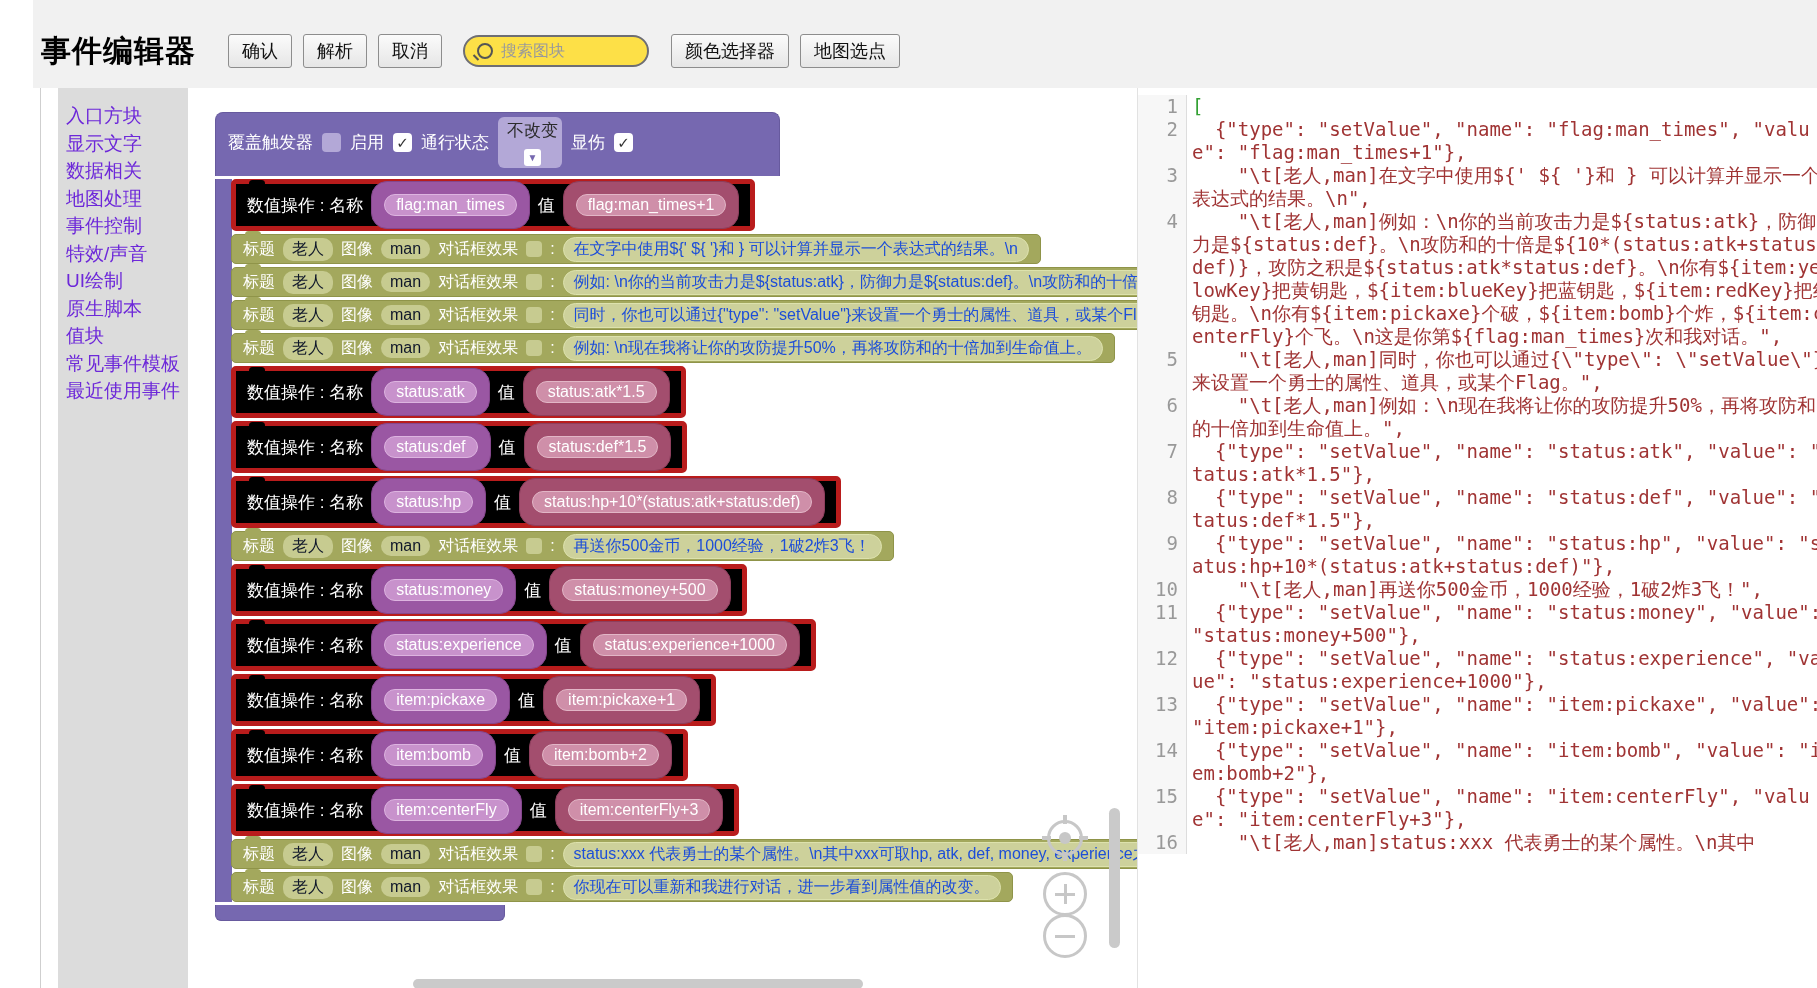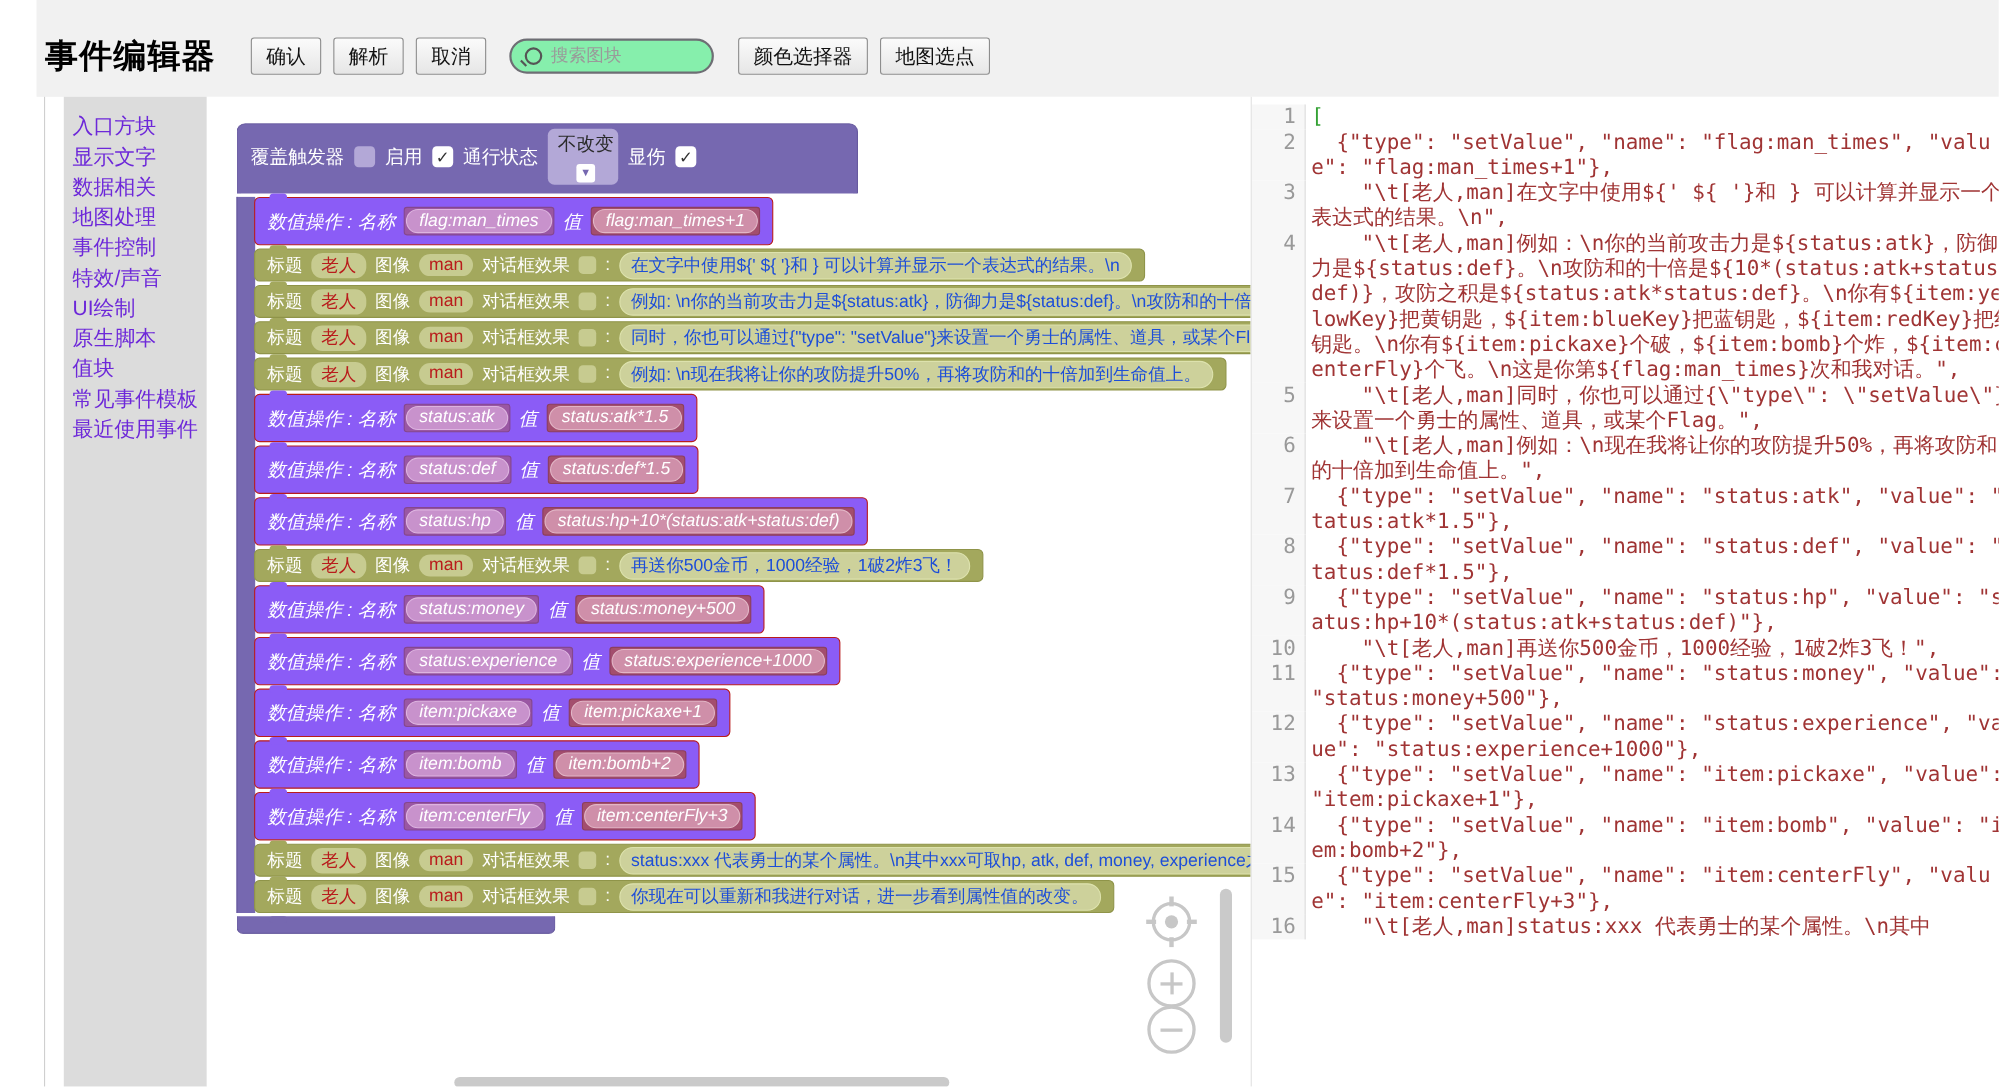--- a/index.html
+++ b/index.html
@@ -5,21 +5,21 @@
   html,body{margin:0;padding:0;background:#fff;}
   #app{position:relative;width:1817px;height:988px;overflow:hidden;background:#fff;
        font-family:"Liberation Sans","DejaVu Sans",sans-serif;margin-left:33px;}
 
   
   .toolbar{position:absolute;left:0;top:0;width:1817px;height:88px;background:#f1f1f1;
            display:flex;align-items:center;padding-left:8px;box-sizing:border-box;padding-top:14px;}
   .app-title{font-size:30px;font-weight:bold;color:#000;margin-right:32px;letter-spacing:1px;}
   .tb-btn{font-family:inherit;font-size:18px;color:#111;background:linear-gradient(#fbfbfb,#e6e6e6);
           border:1px solid #8d8d8d;border-radius:3px;padding:4px 13px;margin-right:11px;cursor:pointer;}
-  .search-wrap{display:flex;align-items:center;background:#86efac;border:2px solid #6e6e74;
+  .search-wrap{display:flex;align-items:center;background:#fde047;border:2px solid #6e6e74;
                border-radius:16px;height:28px;padding:0 12px;margin:0 22px 0 10px;width:158px;}
   .mag{position:relative;width:12px;height:12px;border:2px solid #555;border-radius:50%;margin-right:6px;flex:none;}
   .mag::after{content:"";position:absolute;width:2px;height:7px;background:#555;transform:rotate(-45deg);
               left:-4px;top:9px;}
   .search-input{border:none;background:transparent;outline:none;font-size:16px;width:110px;color:#333;}
   .search-input::placeholder{color:#9a9a9a;}
 
   
   .edge-line{position:absolute;left:7px;top:88px;bottom:0;width:1px;background:#cfcfcf;}
   .toolbox{position:absolute;left:25px;top:88px;width:130px;bottom:0;background:#dcdcdc;
@@ -41,29 +41,29 @@
   .dd{display:flex;align-items:center;gap:7px;background:#b3a8d7;border-radius:6px;padding:2px 4px 2px 9px;
       color:#2b2b2b;cursor:pointer;flex-direction:column;}
   .dd .box{width:17px;height:17px;background:#fff;border-radius:3px;display:flex;align-items:center;
            justify-content:center;color:#7668b0;font-size:10px;}
   .stack{position:relative;padding-left:16px;}
   .stack::before{content:"";position:absolute;left:0;top:0;bottom:0;width:16px;background:#7668b0;
                  border-left:1px solid #675a9e;}
   .row{display:flex;width:max-content;align-items:center;gap:8px;margin:3px 0;padding:0 11px;
        border-radius:5px;white-space:nowrap;position:relative;}
   .row::before{content:"";position:absolute;top:-4px;left:13px;width:16px;height:7px;background:inherit;border-radius:4px;}
-  .row.set{height:42px;background:#8b5cf6;border:1px solid #b91c1c;color:#fff;font-size:17px;font-style:italic;}
+  .row.set{height:42px;background:#000000;border:5px solid #b91c1c;color:#fff;font-size:17px;}
   .row.say{height:28px;background:#a3a85d;border:1px solid #8f9449;color:#fff;font-size:16px;}
-  .sock{display:flex;border-radius:3px;padding:1px;}
+  .sock{display:flex;border-radius:16px;padding:12px;}
   .sock.name{background:#9a57a3;border:1px solid #85478d;}
   .sock.val{background:#a34e6e;border:1px solid #8d3f5d;}
   .pill{border-radius:12px;padding:1px 11px;color:#fff;font-size:16px;}
   .sock.name .pill{background:#c892cc;border:1px solid #ddb4e0;}
   .sock.val .pill{background:#cf8fa9;border:1px solid #e2b6c6;}
-  .opill{background:#c7cb90;border-radius:10px;padding:1px 9px;color:#b91c1c;}
+  .opill{background:#c7cb90;border-radius:10px;padding:1px 9px;color:#0f172a;}
   .ocb{width:16px;height:16px;background:#c7cb90;border-radius:4px;flex:none;cursor:pointer;}
   .otext{background:#cdd19b;border:1px solid #dde2ad;border-radius:13px;padding:1px 10px;color:#1d4ed8;}
   .evt-foot{width:290px;height:16px;background:#7668b0;border:1px solid #675a9e;border-top:none;
             border-radius:0 0 6px 6px;box-sizing:border-box;}
   .evt-foot::after{content:"";display:block;width:16px;height:6px;background:#7668b0;border-radius:4px;
                    margin-left:29px;}
 
   
   .zc{position:absolute;border:3px solid #c7c7c7;border-radius:50%;background:transparent;}
   .zc-locate{left:859px;top:732px;width:30px;height:30px;}

